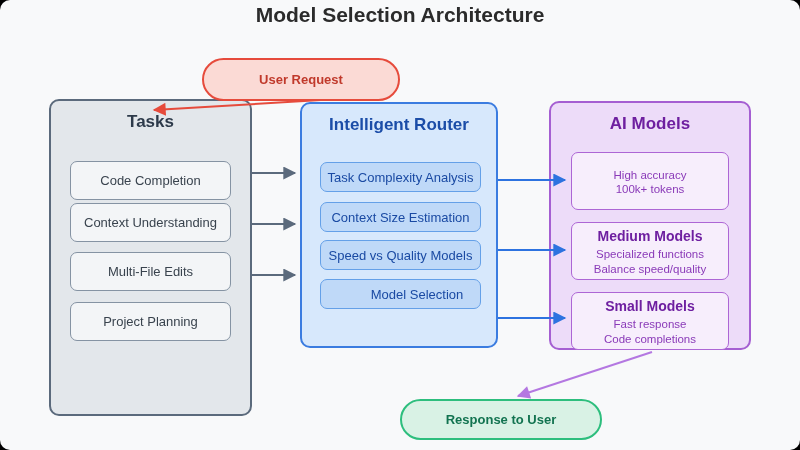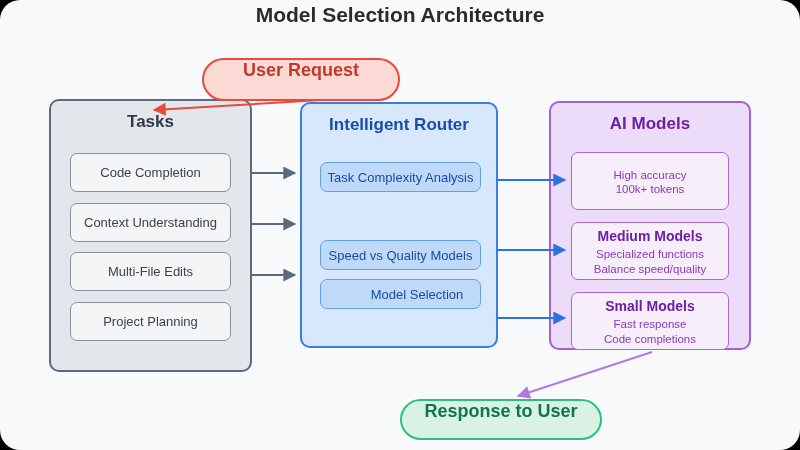--- a/index.html
+++ b/index.html
@@ -1,55 +1,55 @@
 <!DOCTYPE html>
 <html style="--c-canvas_bg: #f8f9fa; --c-title_text: #2b2b2b; --c-tasks_fill: #e3e7eb; --c-tasks_border: #5b6a7c; --c-tasks_title: #2d3a4a; --c-tasks_item_fill: #f3f5f7; --c-tasks_item_border: #8593a3; --c-tasks_item_text: #39434e; --c-router_fill: #d7e8fc; --c-router_border: #3b7ce0; --c-router_title: #1b4da8; --c-router_item_fill: #bfd9f8; --c-router_item_border: #64a0e8; --c-router_item_text: #1a4aa3; --c-models_fill: #eddcf9; --c-models_border: #a55fd2; --c-models_title: #6e1fa0; --c-models_item_fill: #f7eefc; --c-models_item_border: #ad66d5; --c-models_item_title: #6e1fa0; --c-models_item_text: #8a3ab8; --c-user_fill: #fbdad5; --c-user_border: #e64b3c; --c-user_text: #c0392b; --c-response_fill: #d9f2e5; --c-response_border: #2dbe7d; --c-response_text: #127350; --c-arrow_gray: #5b6a7c; --c-arrow_blue: #2d73e0; --c-arrow_red: #e64b3c; --c-arrow_purple: #b478e1;"><head>
 <meta charset="utf-8">
 <style>
   html,body{margin:0;padding:0;background:#000;}
   .canvas{
     position:relative;width:800px;height:450px;overflow:hidden;
-    background:var(--c-canvas_bg,#f8f9fa);border-radius:20px;
+    background:var(--c-canvas_bg,#f8f9fa);border-radius:10px;
     font-family:"Liberation Sans",sans-serif;
   }
   .title{
     position:absolute;top:3px;left:0;right:0;margin:0;
     text-align:center;font-size:21px;font-weight:bold;
     color:var(--c-title_text,#2b2b2b);
   }
   
   .cluster{position:absolute;box-sizing:border-box;border:2px solid;border-radius:10px;z-index:1;}
   .cluster-title{text-align:center;margin-top:11px;font-size:17px;font-weight:bold;}
-  .cluster.tasks{left:49px;top:99px;width:203px;height:273px;
+  .cluster.tasks{left:49px;top:99px;width:203px;height:317px;
     background:var(--c-tasks_fill);border-color:var(--c-tasks_border);}
   .cluster.tasks .cluster-title{color:var(--c-tasks_title);}
   .cluster.router{left:300px;top:102px;width:198px;height:246px;
     background:var(--c-router_fill);border-color:var(--c-router_border);}
   .cluster.router .cluster-title{color:var(--c-router_title);}
   .cluster.models{left:549px;top:101px;width:202px;height:249px;
     background:var(--c-models_fill);border-color:var(--c-models_border);}
   .cluster.models .cluster-title{color:var(--c-models_title);}
   
   .item{position:absolute;box-sizing:border-box;border:1.5px solid;border-radius:7px;
     display:flex;align-items:center;justify-content:center;font-size:13px;}
   .t-item{left:19px;width:161px;height:39px;
     background:var(--c-tasks_item_fill);border-color:var(--c-tasks_item_border);color:var(--c-tasks_item_text);}
-  .t1{top:52px;} .t2{top:102px;} .t3{top:151px;} .t4{top:201px;}
+  .t1{top:60px;} .t2{top:102px;} .t3{top:151px;} .t4{top:201px;}
   .r-item{left:18px;width:161px;height:30px;
     background:var(--c-router_item_fill);border-color:var(--c-router_item_border);color:var(--c-router_item_text);}
   .r1{top:58px;} .r2{top:98px;} .r3{top:136px;} .r4{top:175px;padding-left:33px;}
   .m-item{left:20px;width:158px;height:58px;flex-direction:column;padding-top:2px;
     background:var(--c-models_item_fill);border-color:var(--c-models_item_border);color:var(--c-models_item_text);}
   .m1{top:49px;} .m2{top:119px;} .m3{top:189px;}
   .m-title{font-size:14px;font-weight:bold;color:var(--c-models_item_title);margin-bottom:3px;}
   .m-line{font-size:11.5px;line-height:1.25;color:var(--c-models_item_text);}
   
   .pill{position:absolute;box-sizing:border-box;border:2px solid;border-radius:24px;
-    display:flex;justify-content:center;
-    font-size:18px;font-weight:bold;z-index:10;}
+    display:flex;align-items:center;justify-content:center;
+    font-size:13px;font-weight:bold;z-index:10;}
   .pill.user{left:202px;top:58px;width:198px;height:43px;
     background:var(--c-user_fill);border-color:var(--c-user_border);color:var(--c-user_text);}
   .pill.response{left:400px;top:399px;width:202px;height:41px;
     background:var(--c-response_fill);border-color:var(--c-response_border);color:var(--c-response_text);}
   
   svg.edges{position:absolute;left:0;top:0;z-index:5;pointer-events:none;}
   .e-gray{stroke:var(--c-arrow_gray);} .h-gray{fill:var(--c-arrow_gray);}
   .e-blue{stroke:var(--c-arrow_blue);} .h-blue{fill:var(--c-arrow_blue);}
   .e-red{stroke:var(--c-arrow_red);}   .h-red{fill:var(--c-arrow_red);}
   .e-purple{stroke:var(--c-arrow_purple);} .h-purple{fill:var(--c-arrow_purple);}
@@ -95,20 +95,21 @@
     <div class="cluster-title">Tasks</div>
     <div class="item t-item t1">Code Completion</div>
     <div class="item t-item t2">Context Understanding</div>
     <div class="item t-item t4">Project Planning</div>
     <div class="item t-item t3">Multi-File Edits</div>
   </section>
 
   <section class="cluster router">
     <div class="cluster-title">Intelligent Router</div>
     <div class="item r-item r1">Task Complexity Analysis</div>
+    <div class="item r-item r2">Context Size Estimation</div>
     <div class="item r-item r3">Speed vs Quality Models</div>
     <div class="item r-item r4">Model Selection</div>
   </section>
 
   <section class="cluster models">
     <div class="cluster-title">AI Models</div>
     <div class="item m-item m1">
       <div class="m-line">High accuracy</div>
       <div class="m-line">100k+ tokens</div>
     </div>

